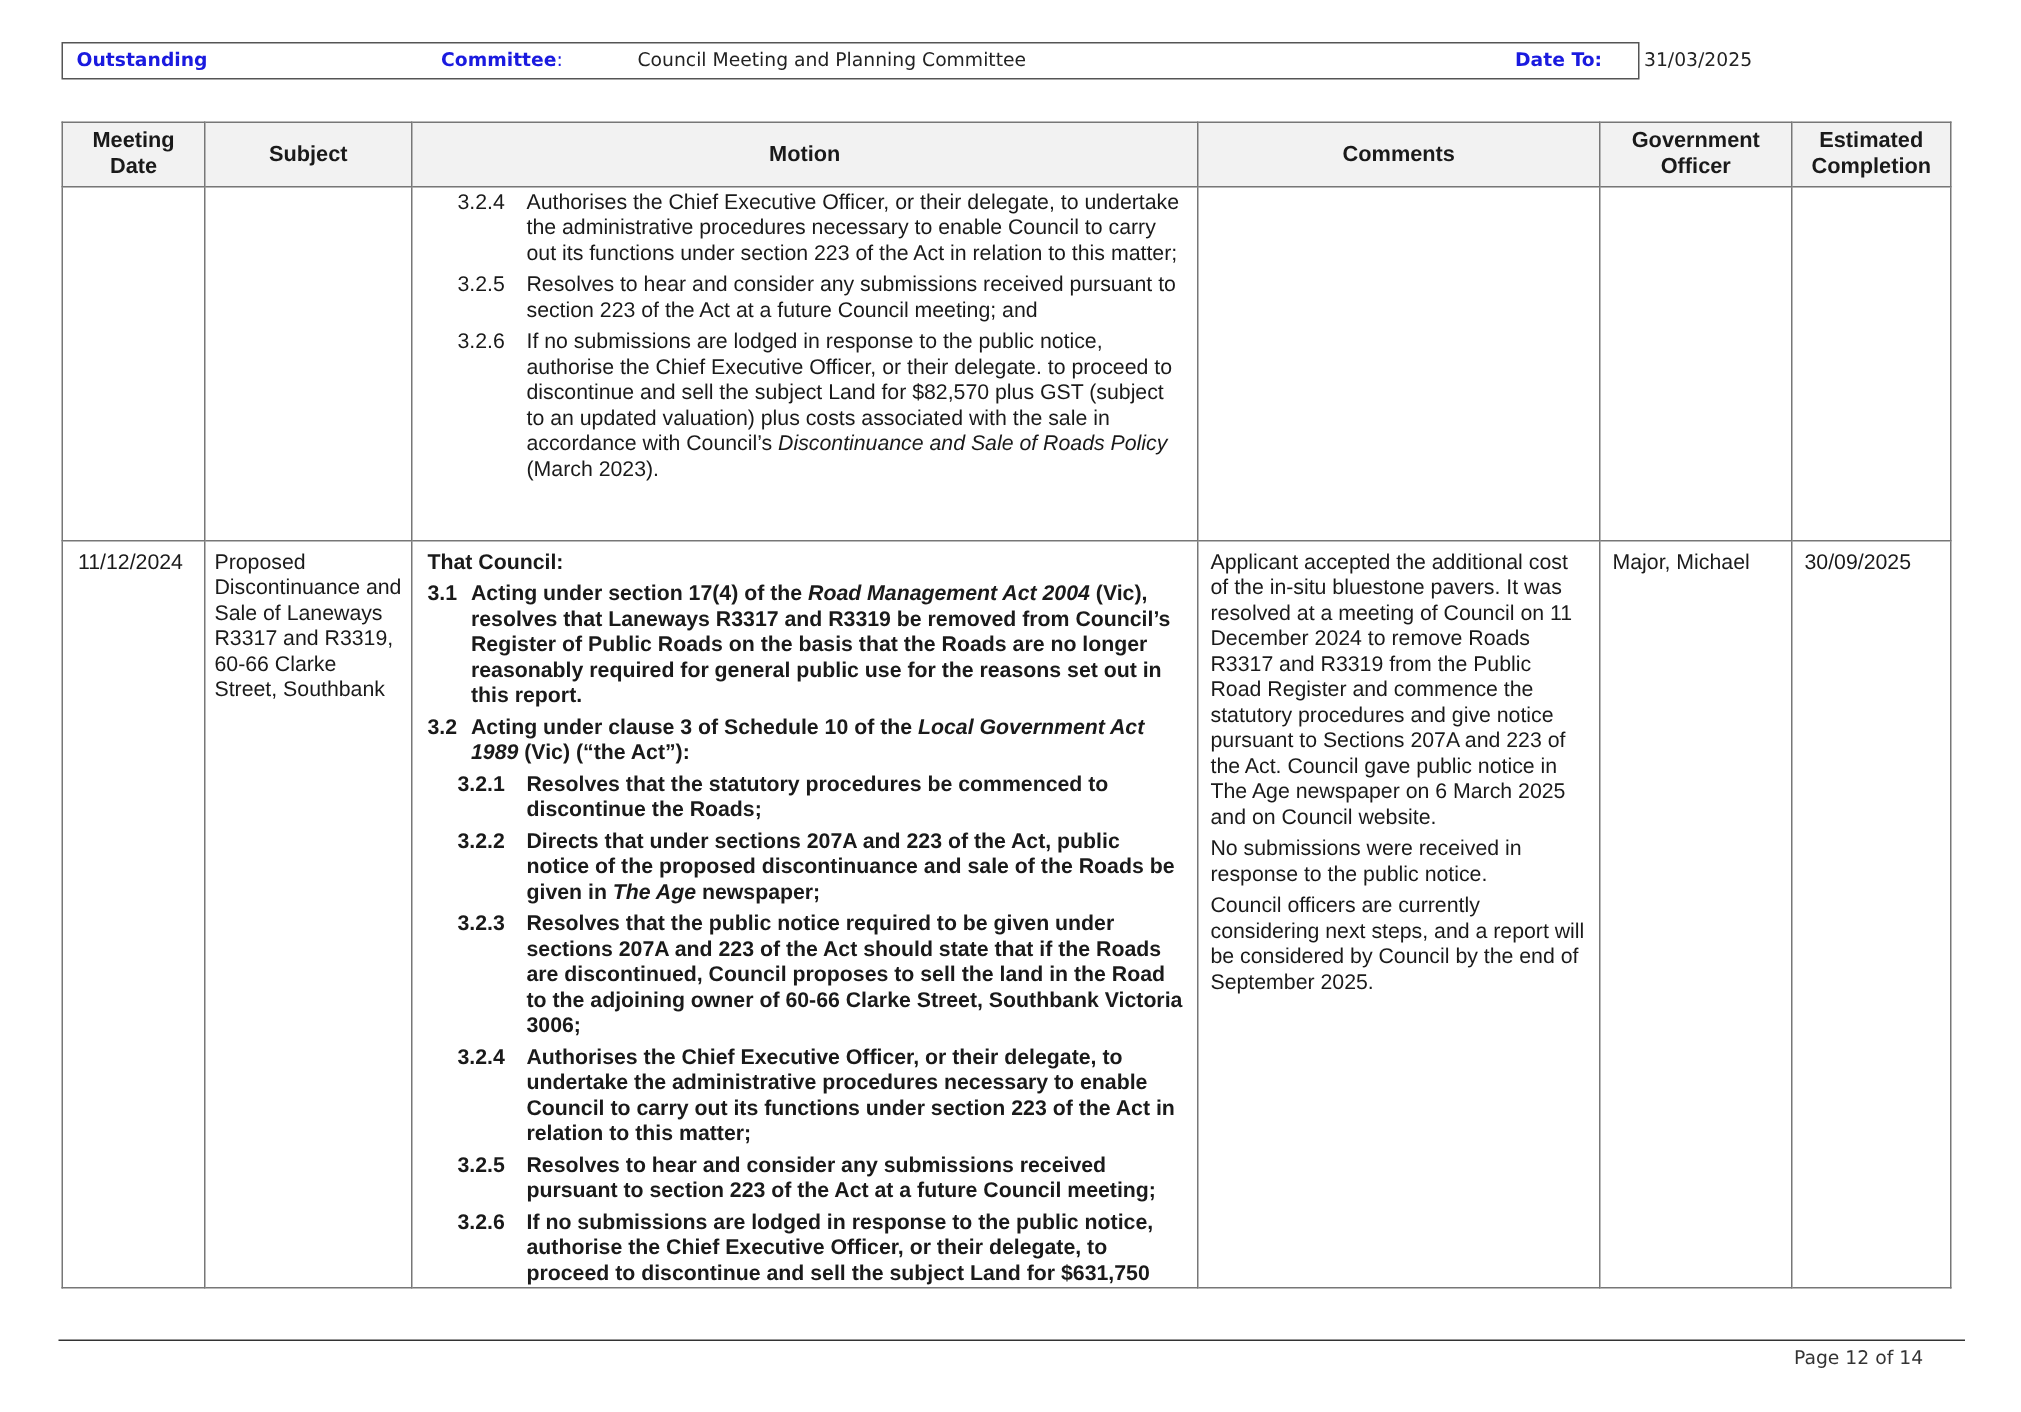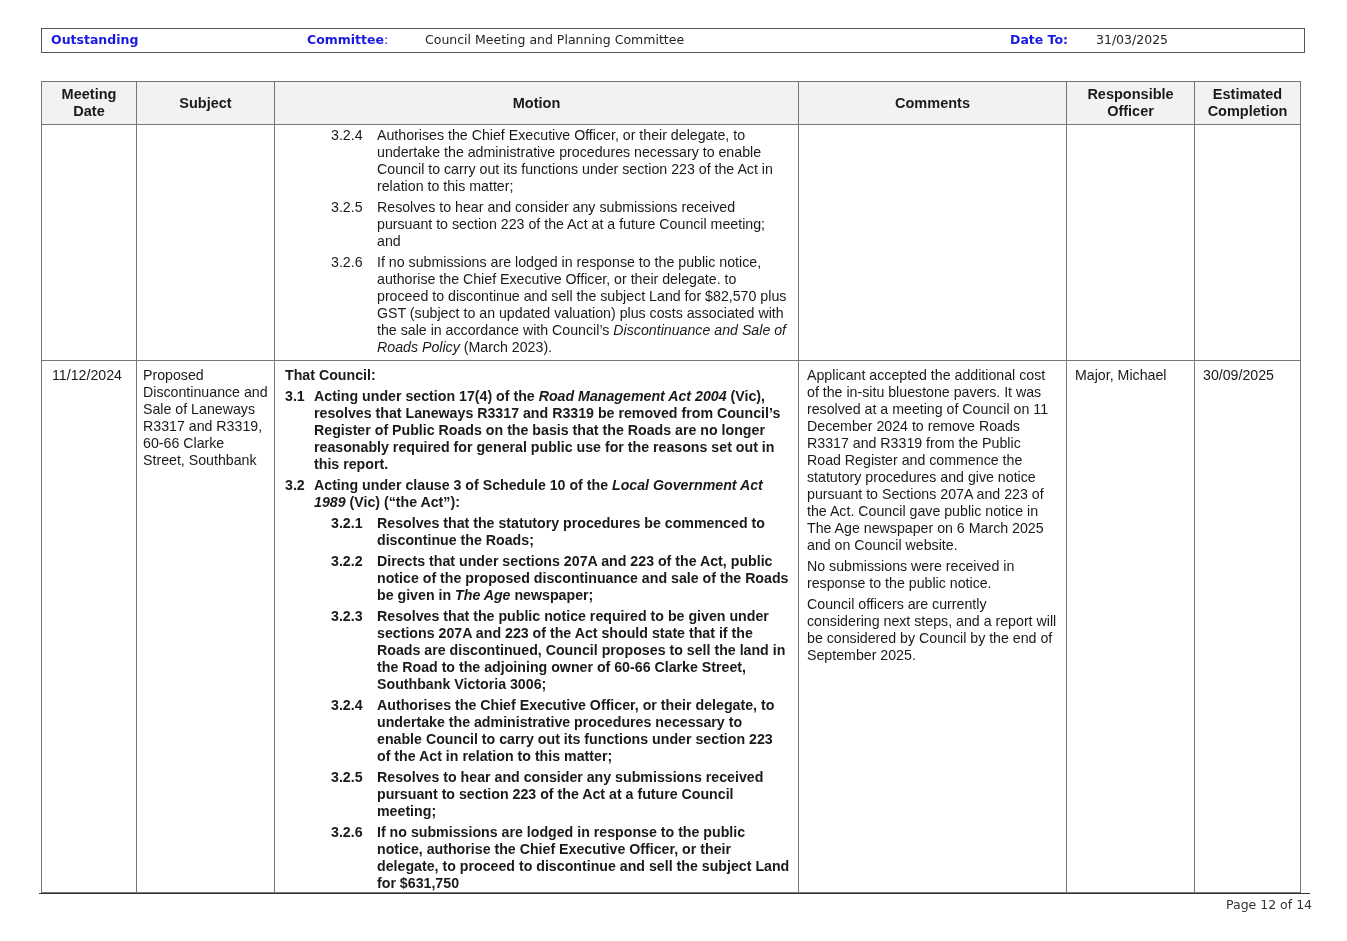--- a/index.html
+++ b/index.html
@@ -1,19 +1,19 @@
 <!DOCTYPE html>
 <html><head>
 <meta charset="utf-8">
 <style>
   html, body { margin: 0; padding: 0; background: #ffffff; }
   body { width: 1347px; height: 941px; position: relative; overflow: hidden; font-family: "Liberation Sans", sans-serif; color: #1a1a1a; }
 
   .header-box {
-    position: absolute; left: 41px; top: 28px; width: 1264px; height: 25px;
+    position: absolute; left: 41px; top: 28px; width: 1052px; height: 25px;
     border: 1.5px solid #555; box-sizing: border-box;
     font-family: "DejaVu Sans", sans-serif; font-size: 12.5px;
   }
   .header-box span { position: absolute; top: 3px; white-space: nowrap; }
   .hb-label { color: #1a1adf; font-weight: bold; }
   .hb-value { color: #222; }
 
   table.report {
     position: absolute; left: 41px; top: 81px; width: 1259px;
     border-collapse: collapse; table-layout: fixed;
@@ -27,55 +27,55 @@
   td.c-date { padding: 6px 10px; }
   td.c-subject { padding: 6px 6px; text-align: left; }
   td.c-motion { padding: 4px 8px 0 10px; }
   td.c-comments { padding: 6px 8px; }
   td.c-officer { padding: 6px 8px; margin-left: 42px; }
   td.c-completion { padding: 6px 8px; }
 
   .para { margin: 0 0 4px 0; }
   .item { display: flex; margin-bottom: 4px; }
   .item .num { flex: 0 0 29px; }
-  .item.l2 { margin-left: 46px; }
+  .item.l2 { margin-left: 20px; }
   .item.l2 .num { flex: 0 0 46px; }
   .item .txt { flex: 1; }
   .c-comments p { margin: 0 0 4px 0; }
 
   .footer-line { position: absolute; left: 39px; top: 893px; width: 1271px; height: 1px; background: #333; }
-  .page-num { position: absolute; left: 1226px; top: 897px; font-family: "DejaVu Sans", sans-serif; font-size: 12.5px; color: #333; }
+  .page-num { position: absolute; left: 1196px; top: 897px; font-family: "DejaVu Sans", sans-serif; font-size: 12.5px; color: #333; }
 </style>
 </head>
 <body>
 
 <div class="header-box">
   <span class="hb-label" style="left:9px;">Outstanding</span>
-  <span style="left:265px;"><span class="hb-label" style="position:static;">Committee</span><span class="hb-value" style="position:static;color:#1a1adf;">:</span></span>
+  <span style="left:252px;"><span class="hb-label" style="position:static;">Committee</span><span class="hb-value" style="position:static;color:#1a1adf;">:</span></span>
   <span class="hb-value" style="left:383px;">Council Meeting and Planning Committee</span>
   <span class="hb-label" style="left:968px;">Date To:</span>
   <span class="hb-value" style="left:1054px;">31/03/2025</span>
 </div>
 
 <table class="report">
   <colgroup>
     <col style="width:95px">
     <col style="width:138px">
     <col style="width:524px">
     <col style="width:268px">
     <col style="width:128px">
     <col style="width:106px">
   </colgroup>
   <thead>
     <tr>
       <th><span>Meeting</span><br><span>Date</span></th>
       <th>Subject</th>
       <th>Motion</th>
       <th>Comments</th>
-      <th><span>Responsible</span><br><span>Officer</span></th>
+      <th><span>Government</span><br><span>Officer</span></th>
       <th><span>Estimated</span><br><span>Completion</span></th>
     </tr>
   </thead>
   <tbody>
 
     <tr style="height:236px;">
       <td class="c-date"></td>
       <td class="c-subject"></td>
       <td class="c-motion" style="padding-top:2px;">
         <div class="item l2">

